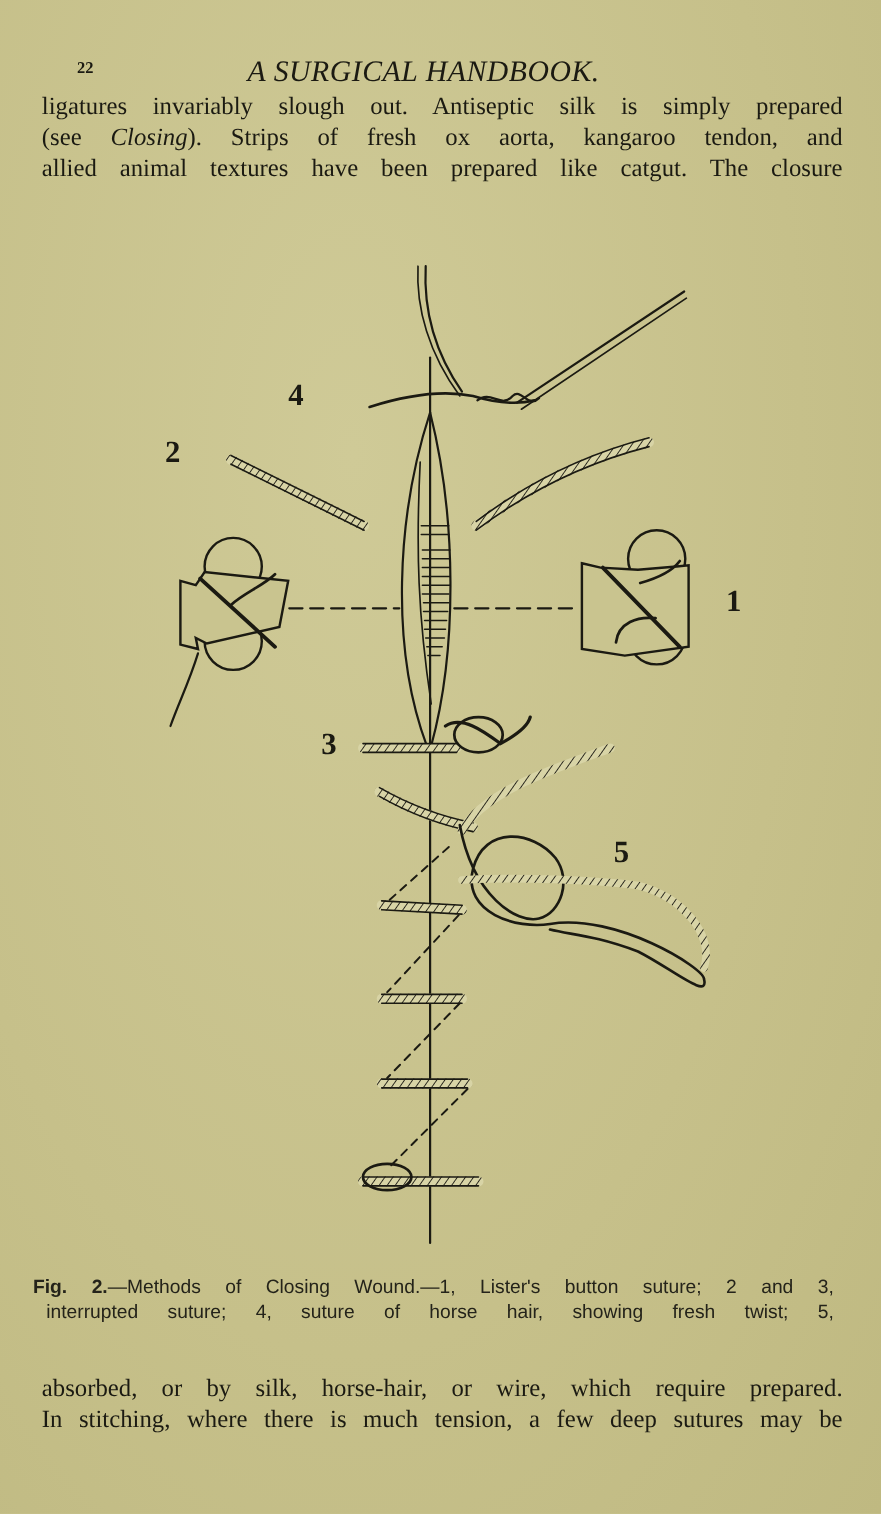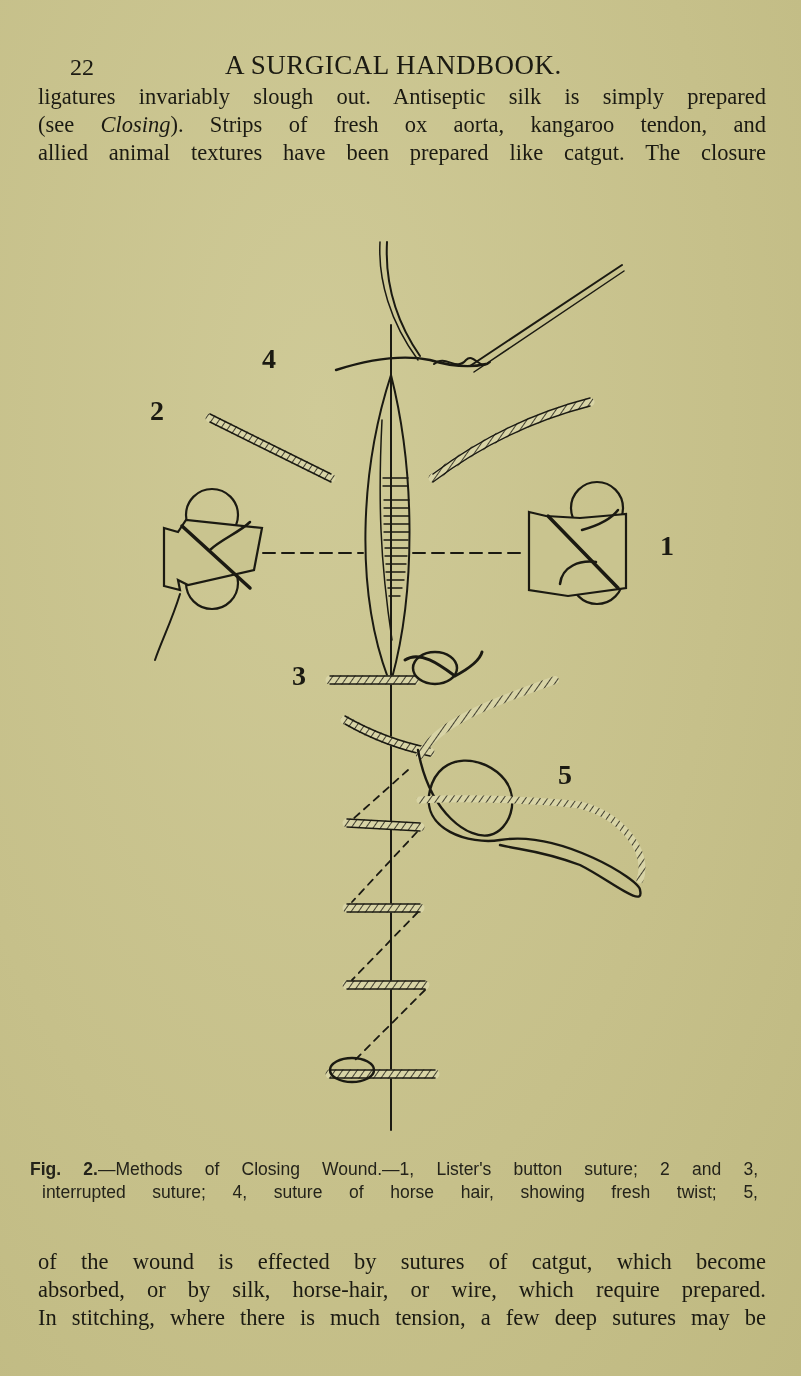--- a/index.html
+++ b/index.html
@@ -8,24 +8,24 @@
     background: #c9c48f;
     background-image: radial-gradient(ellipse at 40% 30%, #cfca97 0%, #c6c08a 60%, #bfb981 100%);
     font-family: "Liberation Serif", "DejaVu Serif", serif;
     color: #1b1a12;
     position: relative;
   }
   .running-head {
     position: absolute; top: 50px; left: 70px; width: 640px; height: 30px;
   }
   .page-number {
-    position: absolute; left: 0; top: 4px; font-size: 24px; font-weight: normal;
+    position: absolute; left: 0; top: 4px; font-size: 15px; font-weight: bold;
   }
   .page-title {
-    position: absolute; left: 155px; top: 0; font-size: 27px; letter-spacing: 0.5px;
+    position: absolute; left: 155px; top: 0; font-size: 27px; font-style: italic; letter-spacing: 0.5px;
   }
   .body-text {
     position: absolute; left: 38px; width: 728px;
     font-size: 22.5px; line-height: 28px; text-align: justify;
   }
   .body-text .line { display: block; text-align: justify; text-align-last: justify; white-space: nowrap; }
   .para-top { top: 83px; }
   .para-bottom { top: 1248px; }
   .caption {
     position: absolute; left: 30px; top: 1158px; width: 728px;
@@ -154,16 +154,15 @@
   <text class="num-label" x="292" y="685">3</text>
   <text class="num-label" x="558" y="784">5</text>
 </svg>
 
 <div class="caption">
   <span class="line"><span class="fig-label">Fig. 2.</span><span>—Methods of Closing Wound.—1, Lister's button suture; 2 and 3,</span></span>
   <span class="line indent">interrupted suture; 4, suture of horse hair, showing fresh twist; 5,</span>
 </div>
 
 <div class="body-text para-bottom">
-  <span class="line">of the wound is effected by sutures of catgut, which become</span>
   <span class="line">absorbed, or by silk, horse-hair, or wire, which require prepared.</span>
   <span class="line">In stitching, where there is much tension, a few deep sutures may be</span>
 </div>
 
 </body></html>

